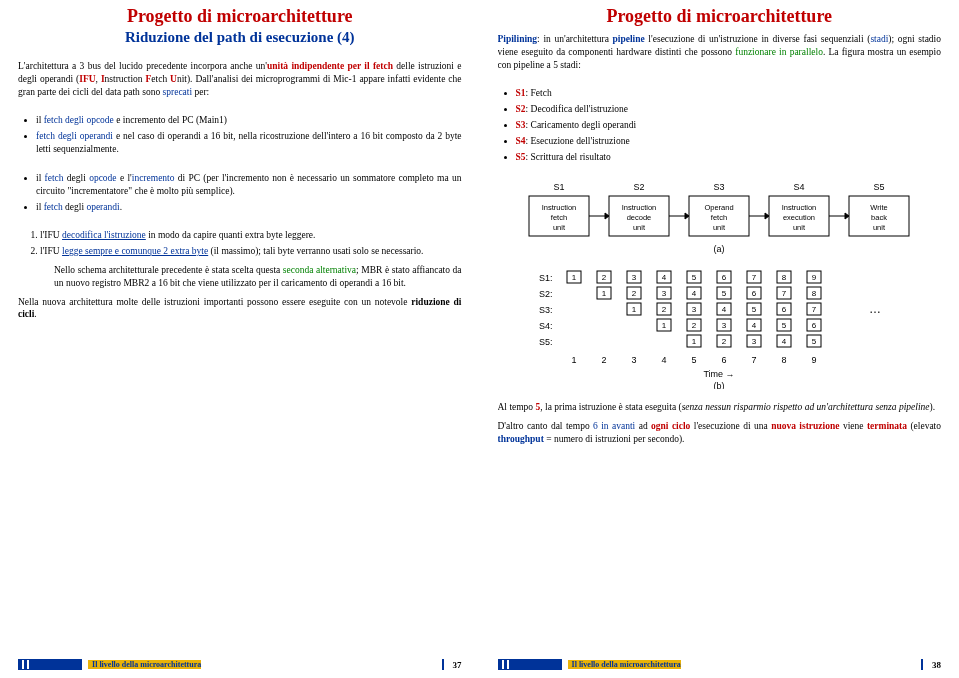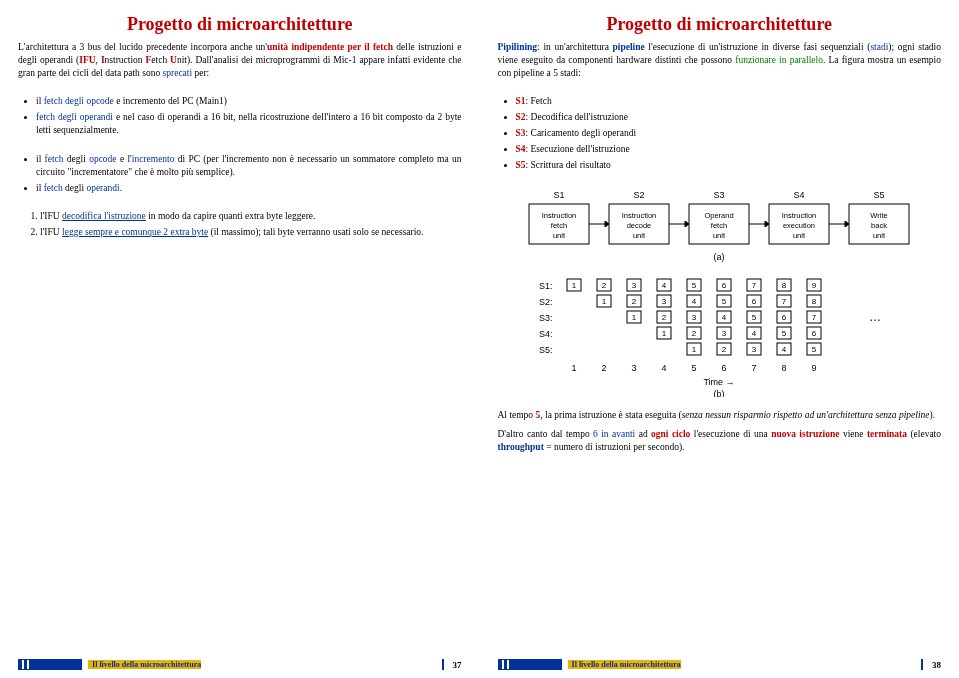--- a/index.html
+++ b/index.html
@@ -7,21 +7,21 @@
   padding: 0;
   font-family: Georgia, 'Times New Roman', serif;
   background: #fff;
   width: 959px;
   height: 678px;
   display: flex;
 }
 .page {
   width: 50%;
   box-sizing: border-box;
-  padding: 14px 18px 8px 18px;
+  padding: 6px 18px 8px 18px;
   position: relative;
   display: flex;
   flex-direction: column;
 }
 .page-inner {
   flex: 1;
   overflow: hidden;
 }
 .title {
   color: #c00000;
@@ -121,34 +121,37 @@
   margin: 8px 0;
 }
 svg { font-family: Arial, sans-serif; }
 </style>
 </head>
 <body>
 
 <div class="page">
   <div class="page-inner">
     <div class="title">Progetto di microarchitetture</div>
+    <div class="subtitle">Riduzione del path di esecuzione (4)</div>
     <div class="body-text">
       <p><span>L'architettura a 3 bus del lucido precedente incorpora anche un'</span><span class="r bold">unità indipendente per il fetch</span><span> delle istruzioni e degli operandi (</span><span class="r bold">IFU</span><span>, </span><span class="r bold">I</span><span>nstruction </span><span class="r bold">F</span><span>etch </span><span class="r bold">U</span><span>nit). Dall'analisi dei microprogrammi di Mic-1 appare infatti evidente che gran parte dei cicli del data path sono </span><span class="b">sprecati</span><span> per:</span></p>
       <ul>
         <li><span>il </span><span class="b">fetch degli opcode</span><span> e incremento del PC (Main1)</span></li>
         <li><span class="b">fetch degli operandi</span><span> e nel caso di operandi a 16 bit, nella ricostruzione dell'intero a 16 bit composto da 2 byte letti sequenzialmente.</span></li>
       </ul>
       <ul>
         <li><span>il </span><span class="b">fetch</span><span> degli </span><span class="b">opcode</span><span> e l'</span><span class="b">incremento</span><span> di PC (per l'incremento non è necessario un sommatore completo ma un circuito "incrementatore" che è molto più semplice).</span></li>
         <li><span>il </span><span class="b">fetch</span><span> degli </span><span class="b">operandi</span><span>.</span></li>
       </ul>
       <ol class="indent">
         <li><span>l'IFU </span><span class="b u">decodifica l'istruzione</span><span> in modo da capire quanti extra byte leggere.</span></li>
         <li><span>l'IFU </span><span class="b u">legge sempre e comunque 2 extra byte</span><span> (il massimo); tali byte verranno usati solo se necessario.</span></li>
       </ol>
+      <p class="indent" style="padding-left:36px;"><span>Nello schema architetturale precedente è stata scelta questa </span><span class="g">seconda alternativa</span><span>; MBR è stato affiancato da un nuovo registro MBR2 a 16 bit che viene utilizzato per il caricamento di operandi a 16 bit.</span></p>
+      <p><span>Nella nuova architettura molte delle istruzioni importanti possono essere eseguite con un notevole </span><span class="bold">riduzione di cicli</span><span>.</span></p>
     </div>
   </div>
   <div class="footer">
     <div class="footer-wrap">
       <div class="footer-bar"></div>
       <div class="footer-text">Il livello della microarchitettura</div>
       <div style="flex:4;height:1px"></div>
     </div>
     <div class="pagenum">37</div>
   </div>

